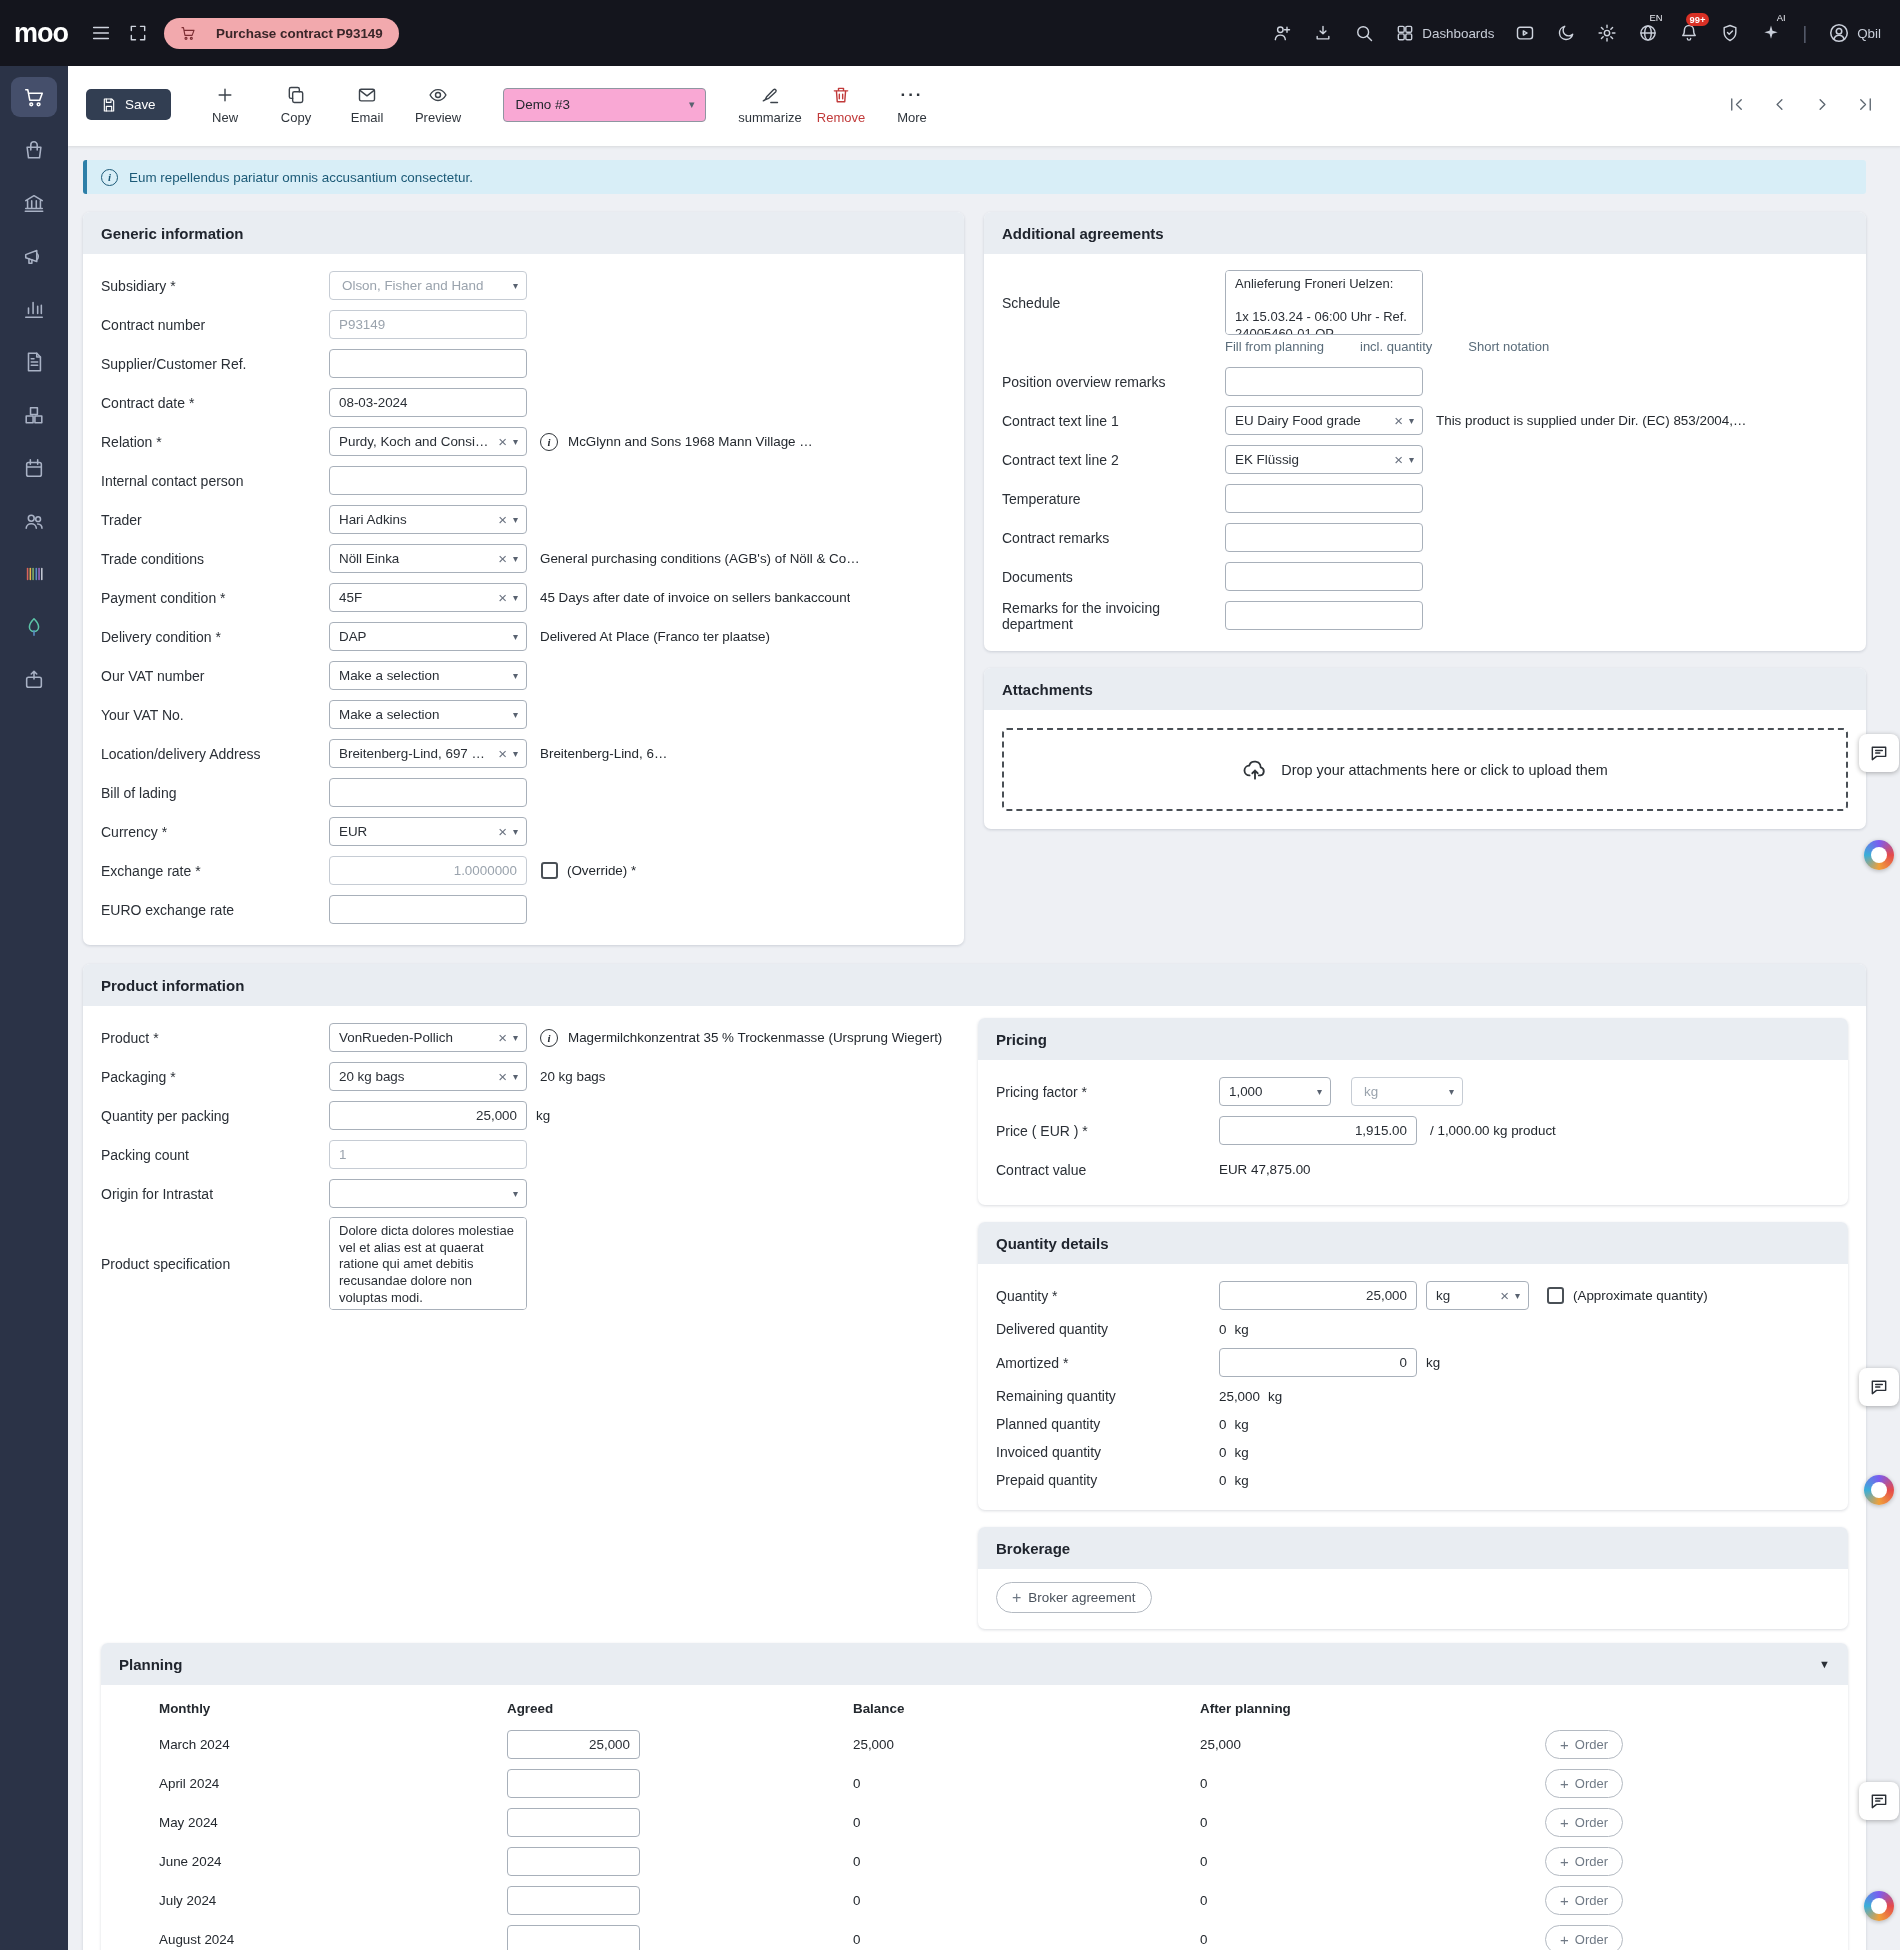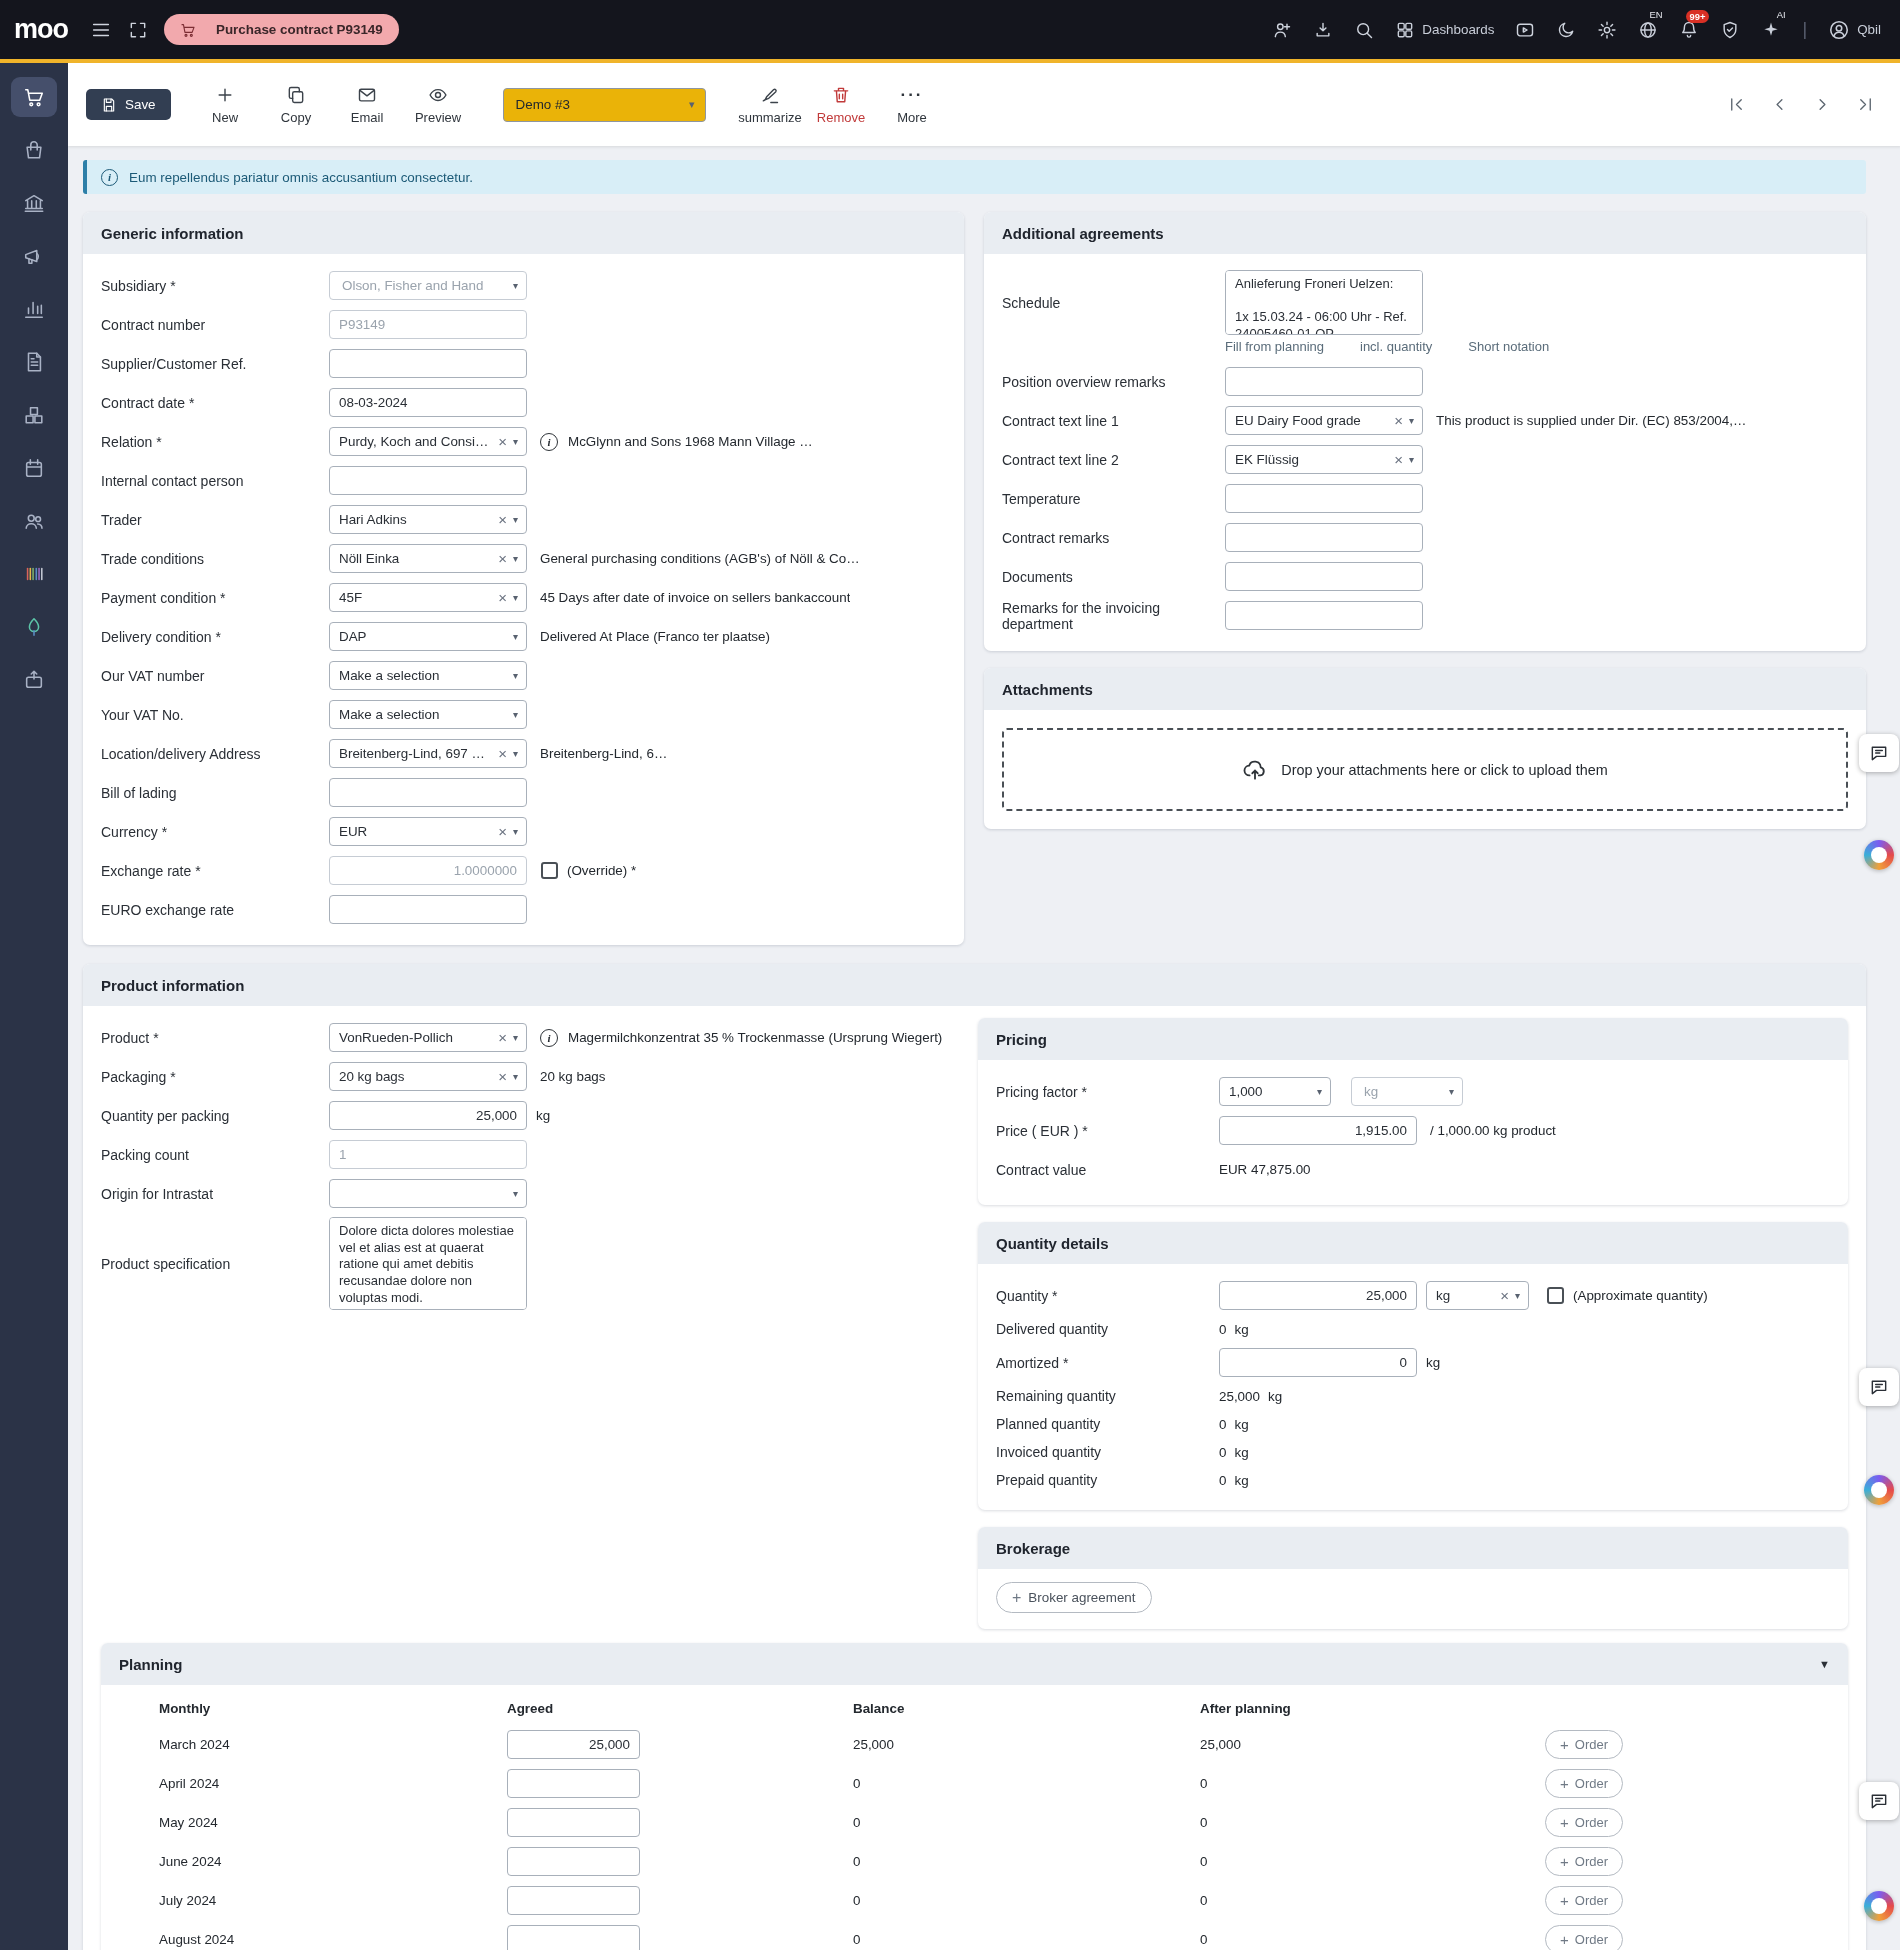--- a/index.html
+++ b/index.html
@@ -11,21 +11,21 @@
   }
   button { font:inherit; background:none; border:none; color:inherit; padding:0; cursor:pointer; }
 
   
   .ic { width:20px; height:20px; stroke:currentColor; fill:none; stroke-width:1.7; stroke-linecap:round; stroke-linejoin:round; display:block; }
   .ic.s16 { width:16px; height:16px; }
   .ic.s22 { width:22px; height:22px; }
   .ic.fill { fill:currentColor; stroke:none; }
 
   
-  .topbar { position:absolute; top:0; left:0; right:0; height:59px; background:#14151d; display:flex; align-items:center; padding:0 20px 0 14px; gap:16px; z-index:30; }
+  .topbar { position:absolute; top:0; left:0; right:0; height:66px; background:#14151d; display:flex; align-items:center; padding:0 20px 0 14px; gap:16px; z-index:30; }
   .logo { color:#fff; font-size:27px; font-weight:bold; letter-spacing:-1px; margin-right:6px; }
   .tb-icon { color:#cfd4de; display:flex; align-items:center; }
   .crumb-badge { background:#f2a9ad; height:31px; border-radius:16px; display:flex; align-items:center; gap:20px; padding:0 16px; color:#3a2629; font-size:13.4px; font-weight:bold; }
   .crumb-badge .ic { color:#7c2d33; }
   .tb-right { margin-left:auto; display:flex; align-items:center; gap:21px; color:#c9ced9; }
   .tb-item { display:flex; align-items:center; gap:7px; color:#c9ced9; font-size:13.4px; }
   .tb-wrap { position:relative; display:flex; align-items:center; }
   .mini-label { position:absolute; top:-11px; right:-4px; font-size:9.4px; color:#e8eaf0; }
   .notif-badge { position:absolute; top:-10px; right:-10px; background:#d93025; color:#fff; font-size:9.4px; font-weight:bold; border-radius:9px; padding:2px 4px; line-height:1; }
   .tb-divider { color:#5a6070; font-size:18px; }
@@ -40,21 +40,21 @@
 
   
   .main { position:absolute; top:63px; left:68px; right:0; bottom:0; }
   .toolbar { background:#fff; height:83px; display:flex; align-items:center; padding:0 26px 0 18px; gap:6px; box-shadow:0 1px 3px rgba(0,0,0,.10); position:relative; z-index:5; }
   .save-btn { background:#323e52; color:#fff; border-radius:5px; height:31px; padding:0 15px; display:flex; align-items:center; gap:8px; font-size:13.4px; margin-right:16px; }
   .save-btn .ic { width:16px; height:16px; }
   .tool-item { display:flex; flex-direction:column; align-items:center; justify-content:center; width:65px; gap:5px; color:#2f353c; font-size:13px; }
   .tool-item .ic { color:#3c434b; }
   .tool-item.red, .tool-item.red .ic { color:#c13a3a; }
   .more-glyph { font-size:17px; font-weight:bold; letter-spacing:2px; line-height:20px; height:20px; }
-  .template-select { width:203px; height:34px; border:1px solid #8e96a1; border-radius:4px; display:flex; align-items:center; justify-content:space-between; padding:0 10px 0 12px; margin:0 26px; font-size:13.4px; color:#23282e; background:#eab308; }
+  .template-select { width:203px; height:34px; border:1px solid #8e96a1; border-radius:4px; display:flex; align-items:center; justify-content:space-between; padding:0 10px 0 12px; margin:0 26px; font-size:13.4px; color:#23282e; background:#f9a8d4; }
   .pager { margin-left:auto; display:flex; align-items:center; gap:24px; color:#5c6670; }
   .pager .ic { width:19px; height:19px; }
 
   .content { padding:14px 35px 0 15px; }
 
   
   .banner { background:#d8eef7; border-left:4px solid #2d7fa8; border-radius:3px; height:34px; display:flex; align-items:center; gap:11px; padding:0 14px; color:#1c5a77; font-size:13.4px; margin-bottom:18px; }
   .binfo { width:17px; height:17px; border:1.5px solid #1c5a77; border-radius:50%; display:inline-flex; align-items:center; justify-content:center; font-size:11px; font-style:italic; font-weight:bold; font-family:"Liberation Serif", serif; flex:none; }
 
   

